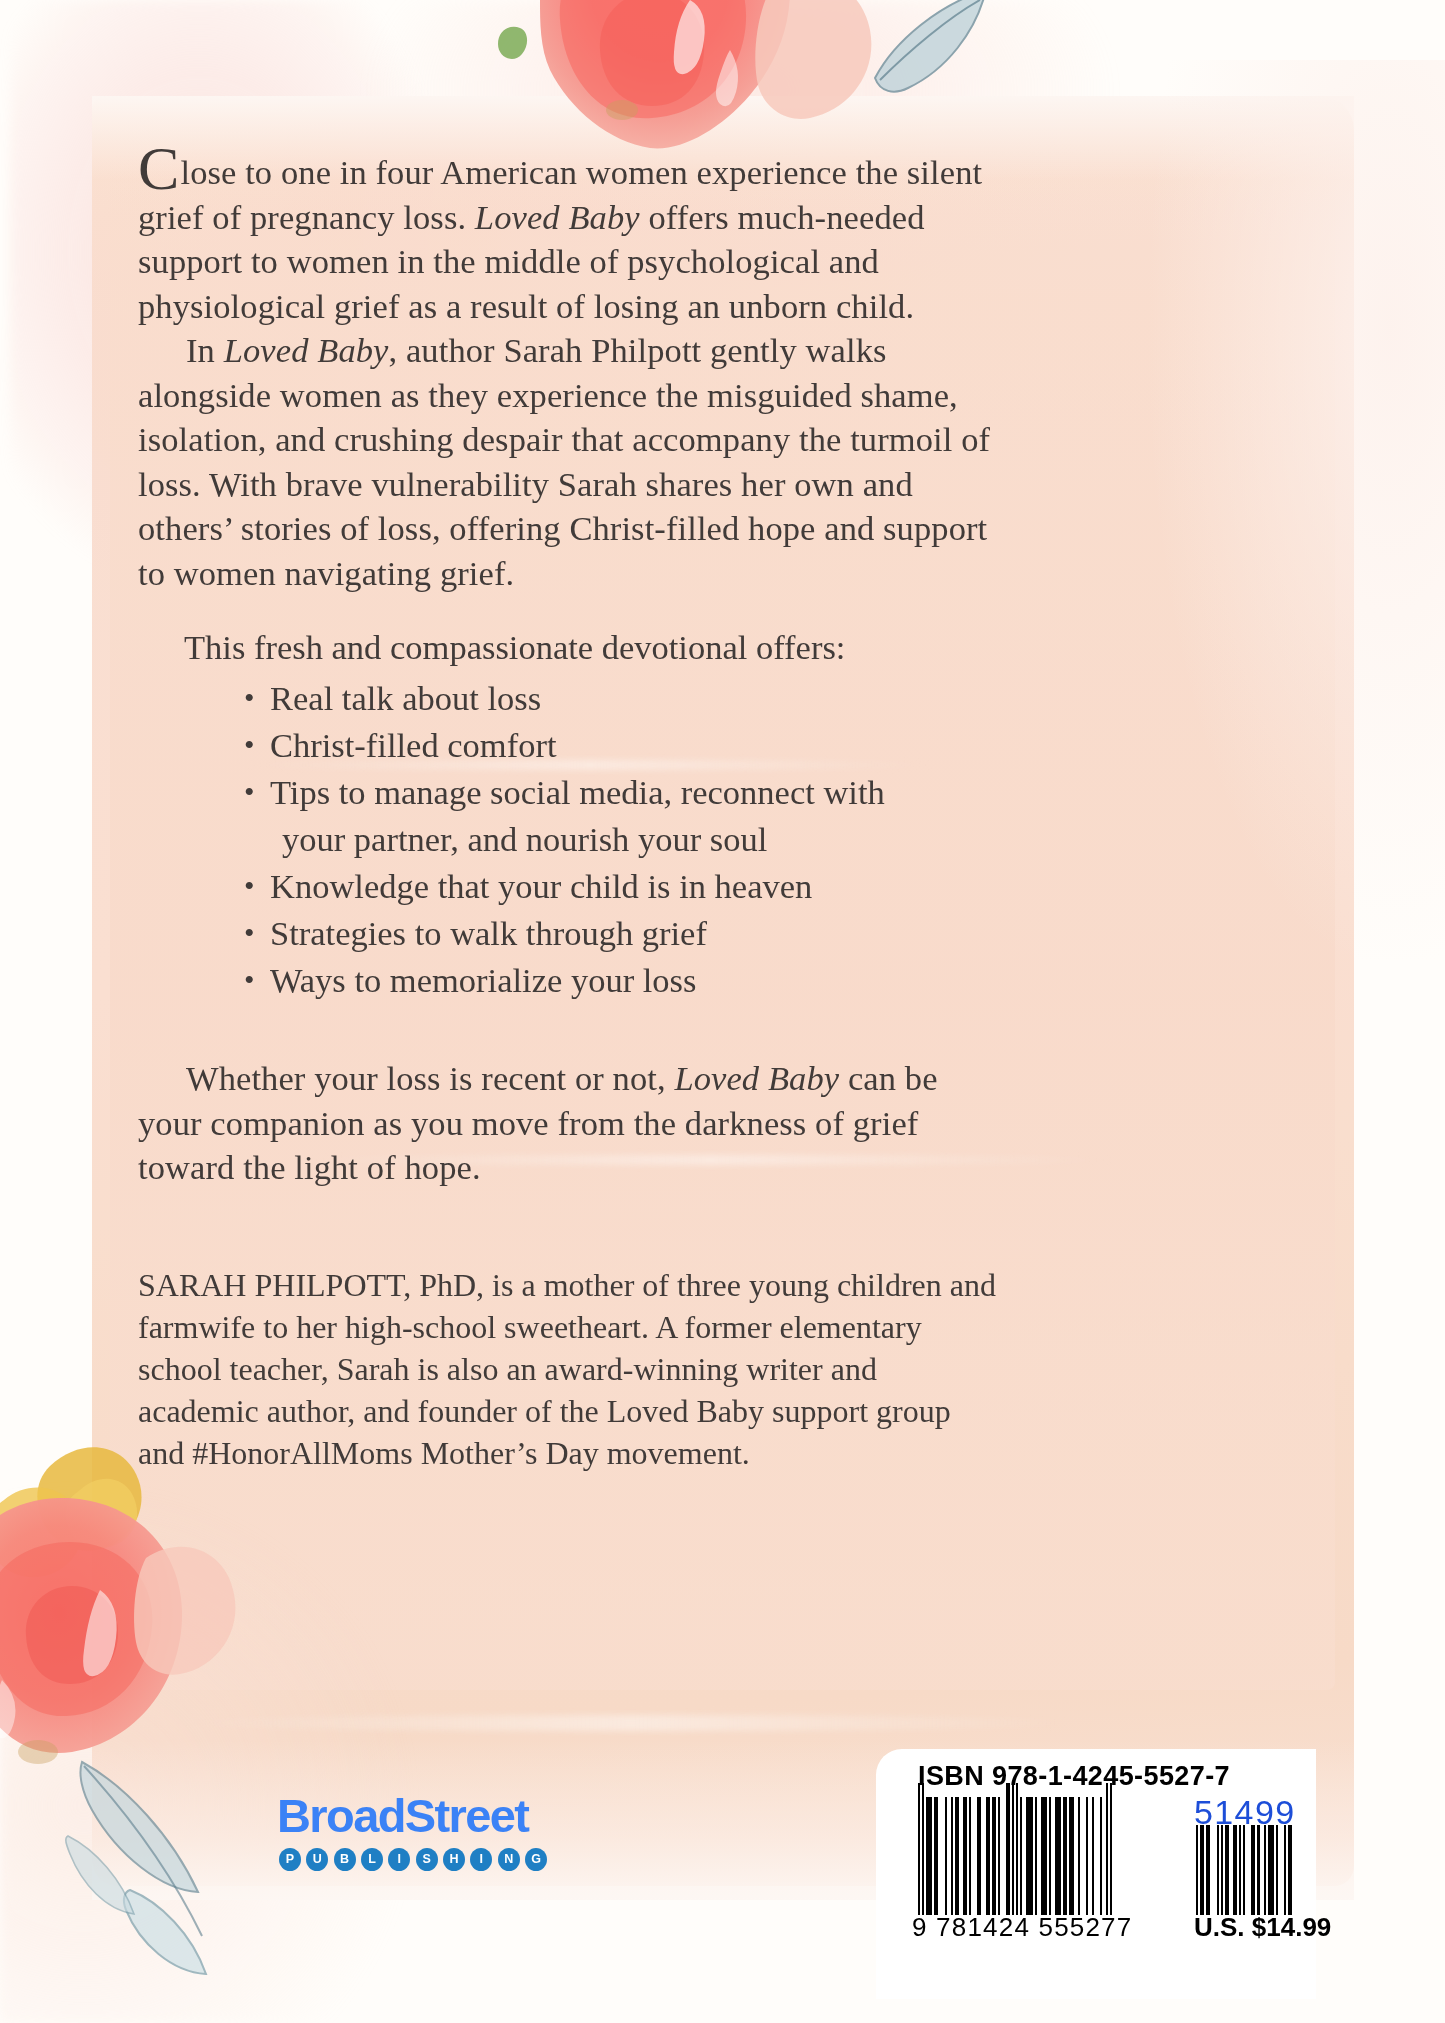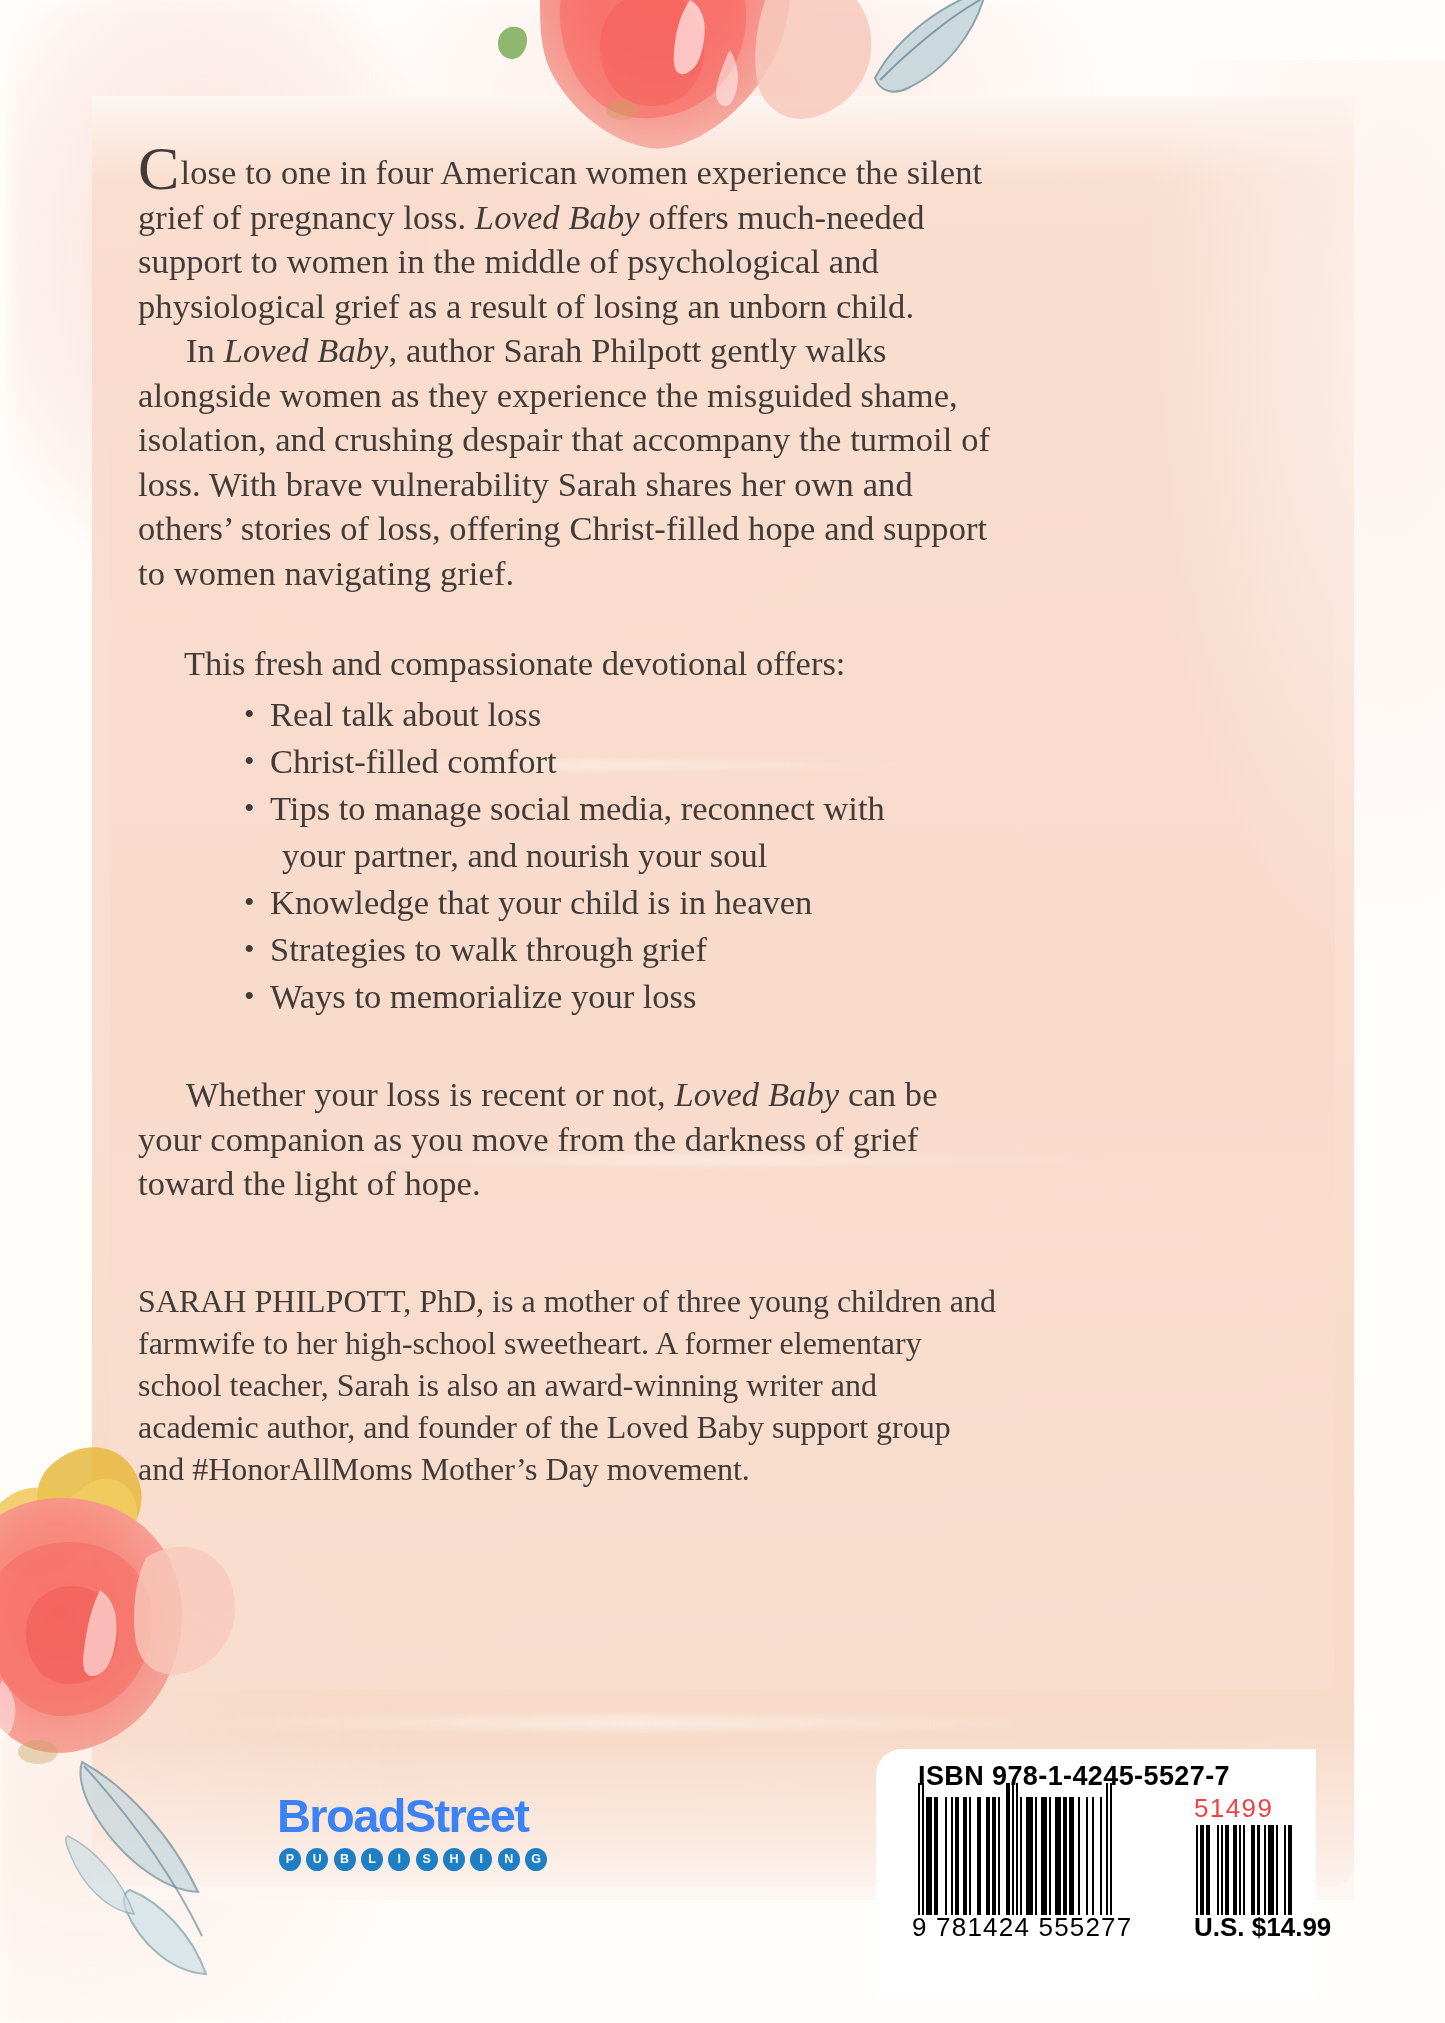--- a/index.html
+++ b/index.html
@@ -94,21 +94,21 @@
     font-size:62px;
     line-height:40px;
     float:left;
     margin:-2px 1px 0 0;
     font-family:"Liberation Serif", serif;
     color:#413b39;
   }
   em{ font-style:italic; }
 
   .offer-block{
-    margin-top:46px;
+    margin-top:30px;
   }
   .offer-head{
     font-size:34.5px;line-height:44px;margin:0 0 6px 46px;color:#413b39;
   }
   ul.offers{
     list-style:none;margin:0;padding:0 0 0 106px;
   }
   ul.offers li{
     font-size:34.5px;line-height:47px;margin:0;color:#413b39;
     position:relative;padding-left:26px;
@@ -174,21 +174,21 @@
   .bars{position:absolute;display:flex;align-items:flex-end;}
   #ean-bars{left:42px;top:46px;height:120px;}
   #ean-digits{
     position:absolute;left:36px;top:163px;
     font-family:"Liberation Sans", sans-serif;
     font-size:26px;color:#000;letter-spacing:1.2px;white-space:nowrap;
   }
   #addon-num{
     position:absolute;left:318px;top:44px;
     font-family:"Liberation Sans", sans-serif;
-    font-size:26px;color:#ef4444;letter-spacing:1.4px;white-space:nowrap;
+    font-size:34px;color:#1d4ed8;letter-spacing:1.4px;white-space:nowrap;
   }
   #addon-bars{left:318px;top:74px;height:92px;}
   #price-text{
     position:absolute;left:318px;top:163px;
     font-family:"Liberation Sans", sans-serif;
     font-weight:bold;font-size:26px;color:#000;white-space:nowrap;
   }
   .bar{background:#000;margin-right:0;}
 </style>
 </head>

